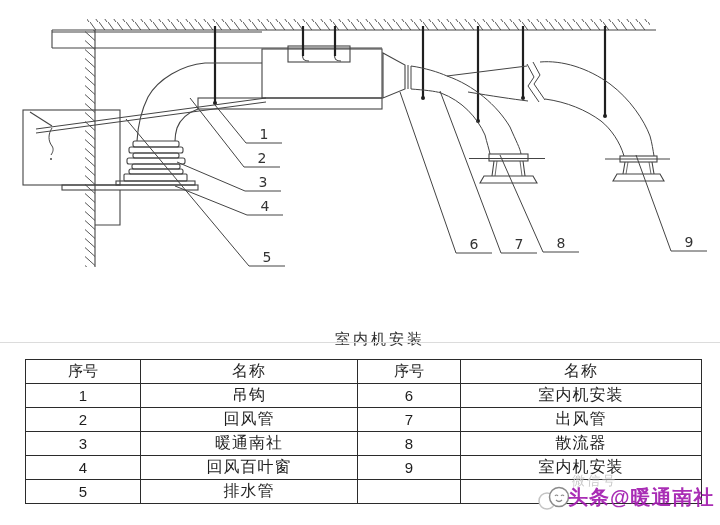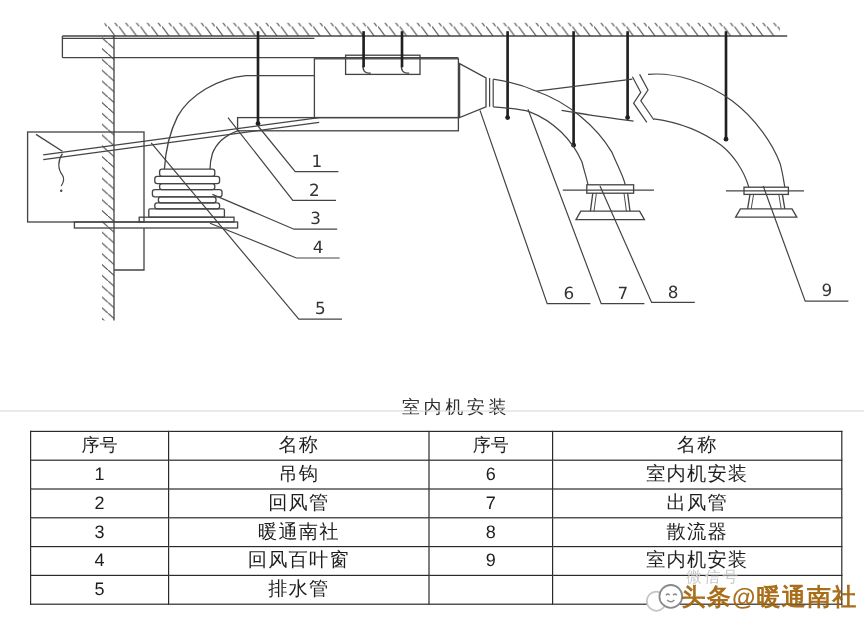--- a/index.html
+++ b/index.html
@@ -12,21 +12,21 @@
   table.parts{position:absolute;left:25px;top:359px;width:676px;border-collapse:collapse;
               table-layout:fixed;}
   table.parts th,table.parts td{border:1.6px solid #2b2b2b;height:23px;padding:0;
               text-align:center;vertical-align:middle;font-weight:normal;
               font-size:16px;letter-spacing:1px;color:#1e1e1e;white-space:nowrap;overflow:hidden;}
   table.parts td.num,table.parts th.num{font-size:15px;letter-spacing:0;}
   .wm{position:absolute;left:538px;top:476px;width:182px;height:40px;}
   .wm-ghost{position:absolute;left:34px;top:-4px;font-size:13px;color:#c9c9c9;
             letter-spacing:2px;transform:skewX(-4deg);}
   .wm-main{position:absolute;left:30px;top:8px;font-size:20px;font-weight:bold;
-           color:#a16207;letter-spacing:1px;white-space:nowrap;opacity:.92;}
+           color:#a21caf;letter-spacing:1px;white-space:nowrap;opacity:.92;}
   .wm-icon{position:absolute;left:0;top:8px;}
 </style>
 </head>
 <body>
 
 <div id="page">
 
   <svg id="diagram" width="720" height="348" viewBox="0 0 720 348">
     <defs>
       <pattern id="hatchC" patternUnits="userSpaceOnUse" width="9" height="11">

